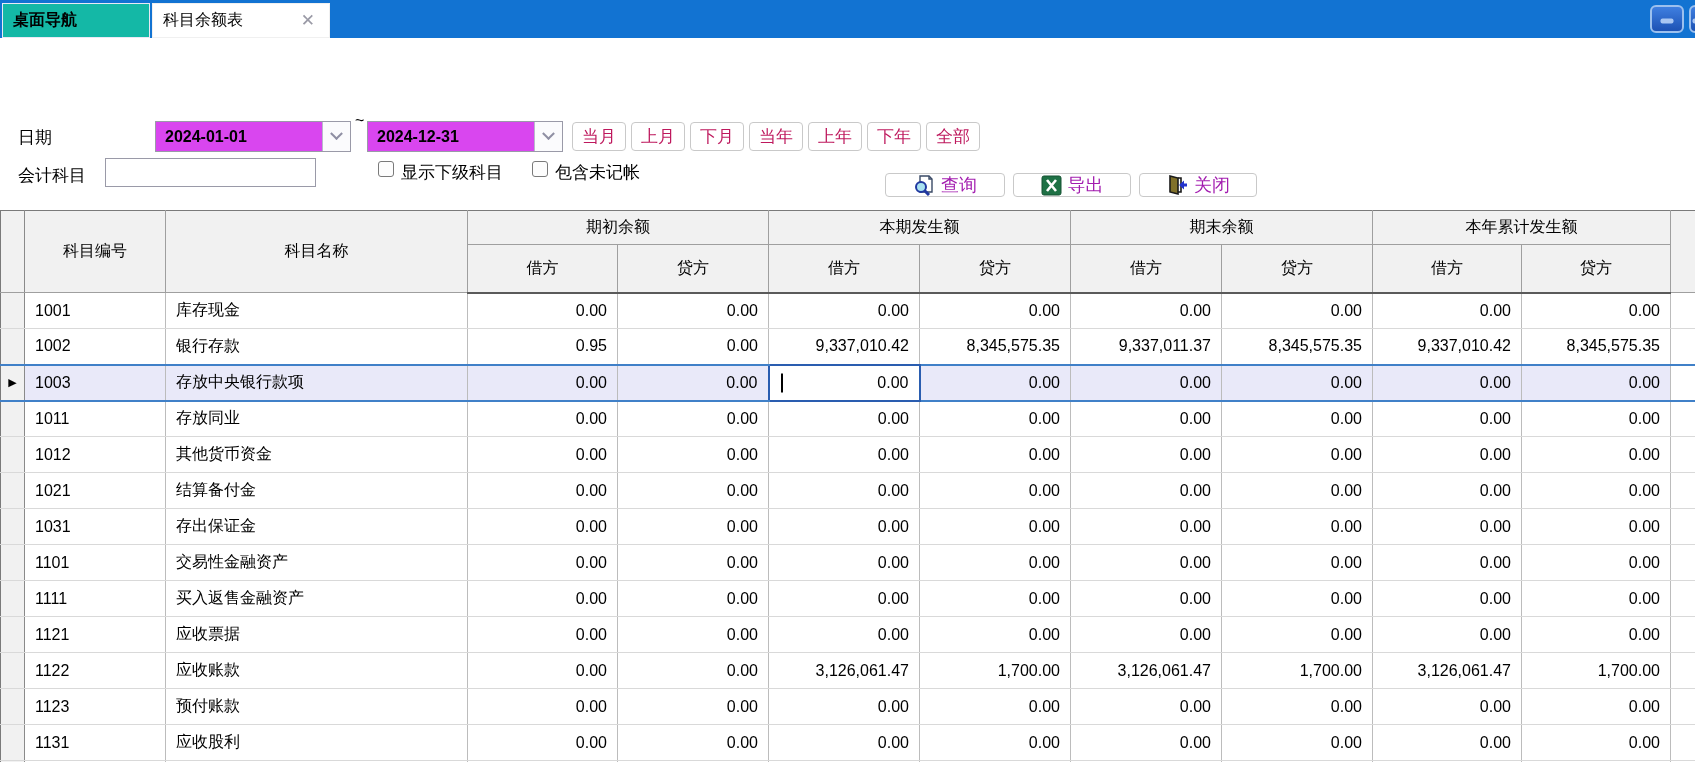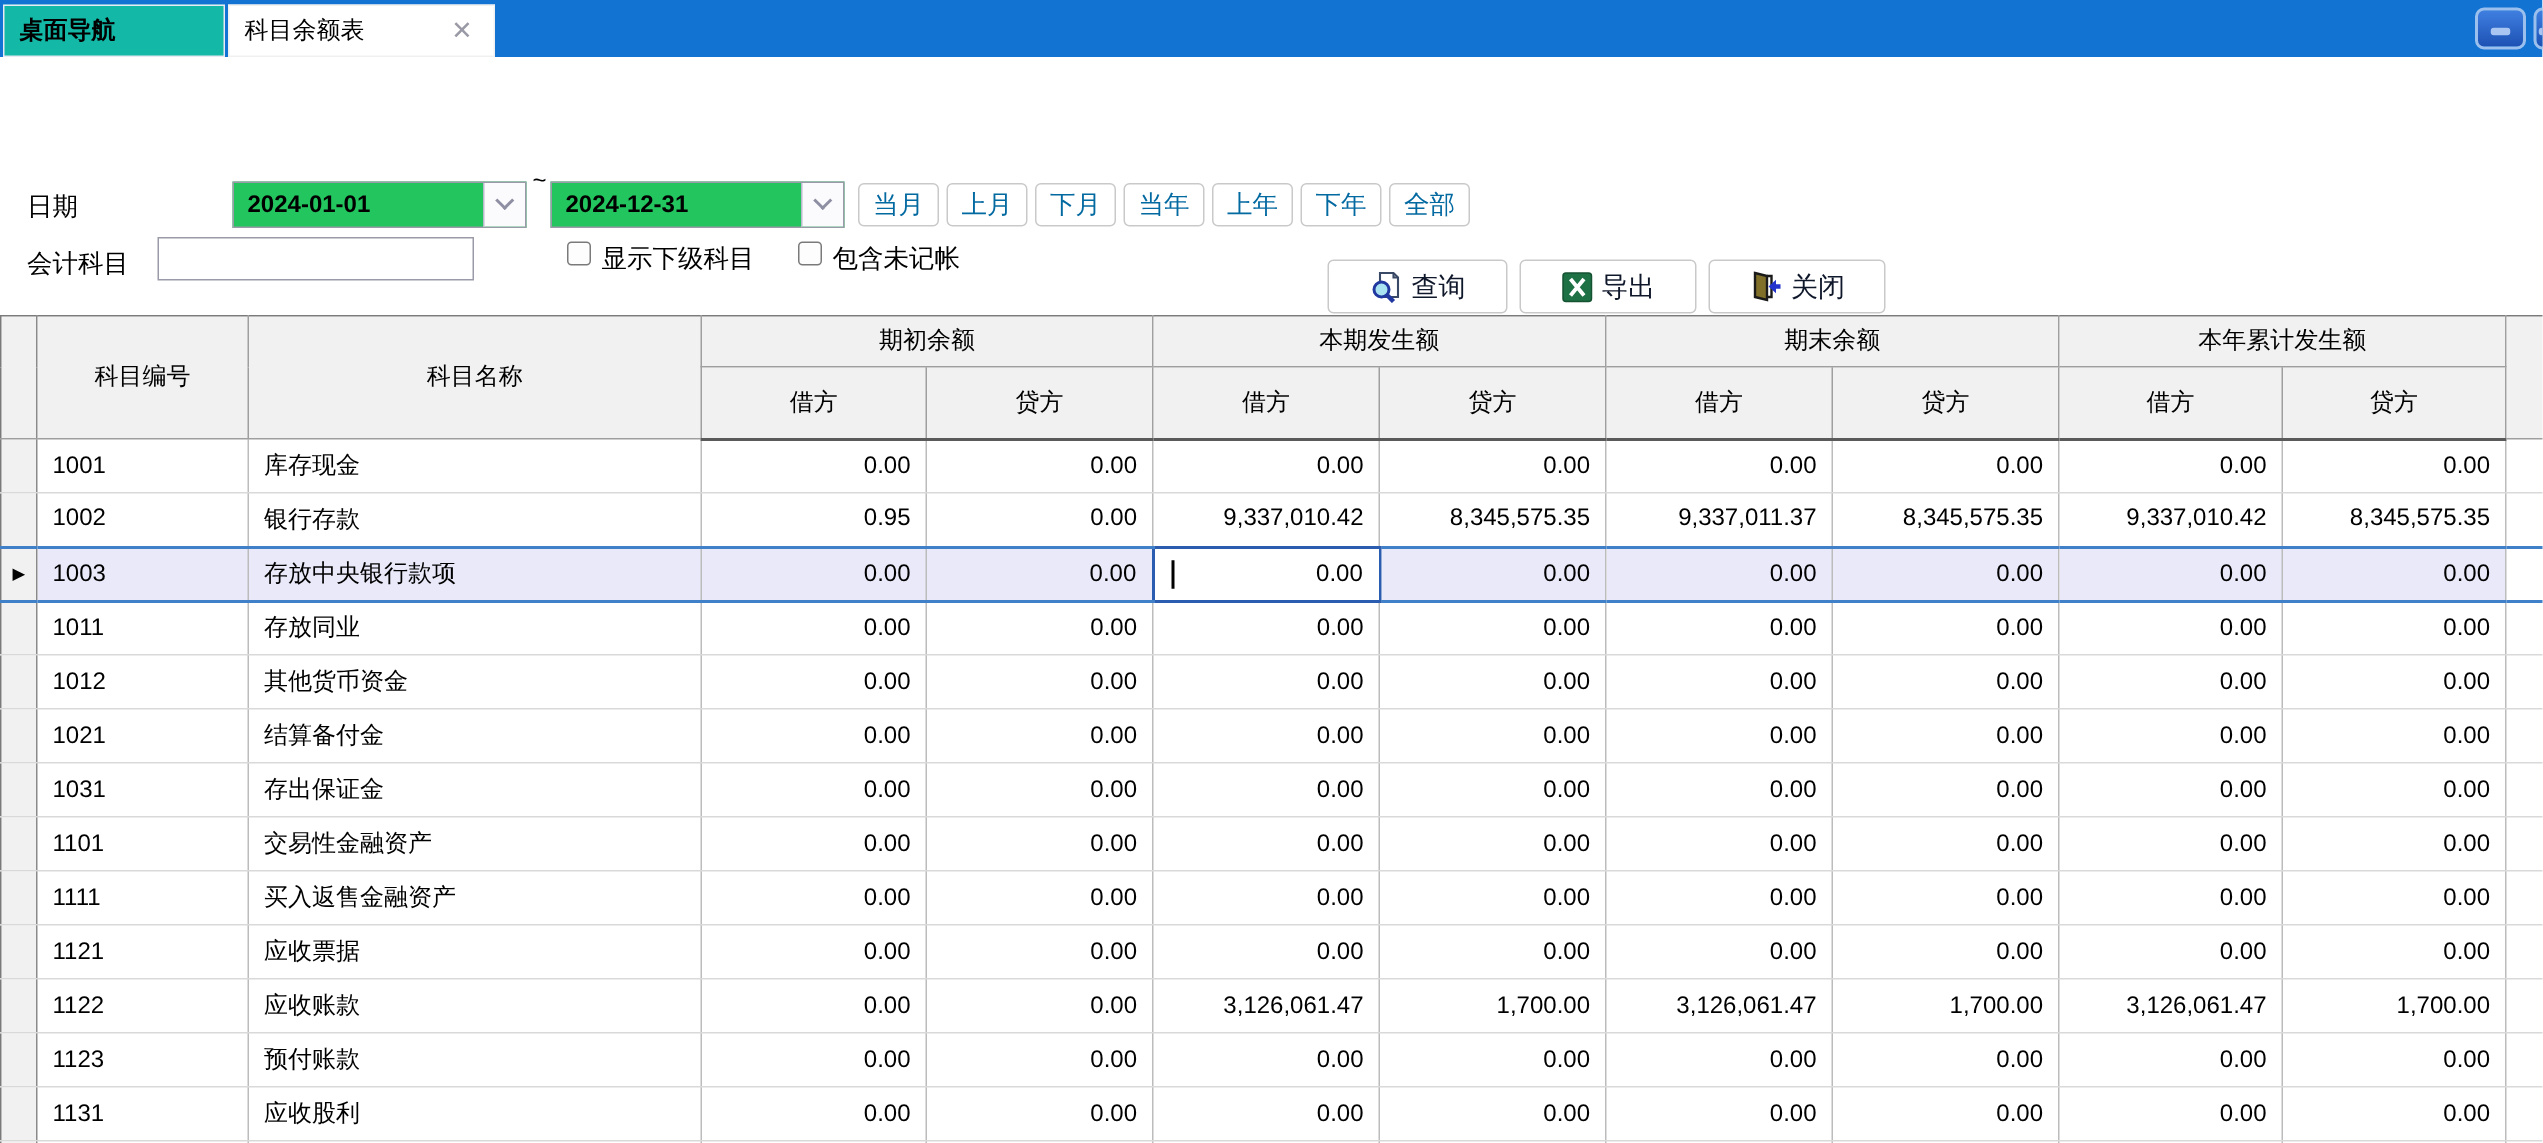--- a/index.html
+++ b/index.html
@@ -17,38 +17,38 @@
   .winbtn { position:absolute; top:5px; width:34px; height:28px; border-radius:6px;
             border:2px solid #9cc0ee; background:linear-gradient(#3f7fe0,#1d52b4); }
   .winbtn .bar { position:absolute; left:50%; top:60%; transform:translate(-50%,-50%);
                  width:13px; height:5px; border-radius:2px; background:#a9c6f2; }
   .winbtn-min { left:1650px; }
   .winbtn-sliver { left:1689px; width:20px; }
 
   
   .filters { position:absolute; left:0; top:38px; width:1695px; height:172px; background:#fff; }
   .flabel { position:absolute; font-size:17px; color:#000; }
-  .combo { position:absolute; height:31px; width:196px; background:#22c55e;
+  .combo { position:absolute; height:31px; width:196px; background:#d946ef;
            border:1px solid #9a9aa8; display:flex; align-items:center; }
   .combo .val { flex:1; padding-left:9px; font-size:16px; font-weight:600; color:#000; }
   .combo .dd { width:28px; height:100%; border-left:1px solid #b9b9cc; background:#fbfbfd;
                display:flex; align-items:center; justify-content:center; }
   .chev { width:9px; height:9px; border-right:2px solid #8f8fa3; border-bottom:2px solid #8f8fa3;
           transform:rotate(45deg) translate(-2px,-2px); }
   .tilde { position:absolute; left:355px; top:74px; font-size:16px; color:#000; }
   .qbtns { position:absolute; left:572px; top:84px; display:flex; gap:5px; }
   .qbtn { height:29px; padding:0 9px; background:#fff; border:1px solid #c9c9c9; border-radius:4px;
-          font-size:17px; color:#0369a1; display:flex; align-items:center; cursor:default; }
+          font-size:17px; color:#be185d; display:flex; align-items:center; cursor:default; }
   .textinput { position:absolute; left:105px; top:120px; width:211px; height:29px;
                background:#fff; border:1px solid #9a9aa8; font-size:16px; padding:0 8px; }
   .cb { position:absolute; display:flex; align-items:flex-start; gap:7px; font-size:17px; color:#000; }
   .cb .box { width:16px; height:16px; border:1px solid #7a7a7a; border-radius:3px; background:#fdfdfd; }
   .abtns { position:absolute; left:885px; top:135px; display:flex; gap:8px; }
-  .abtn { height:36px; width:120px; background:#fff; border:1px solid #c9c9c9; border-radius:4px;
-          font-size:18px; color:#0f172a; display:flex; align-items:center; justify-content:center; gap:6px; }
+  .abtn { height:24px; width:120px; background:#fff; border:1px solid #c9c9c9; border-radius:4px;
+          font-size:18px; color:#a21caf; display:flex; align-items:center; justify-content:center; gap:6px; }
 
   
   .grid { position:absolute; left:0; top:210px; width:1695px; border-collapse:collapse;
           table-layout:fixed; font-size:16px; color:#000; }
   .grid th, .grid td { overflow:hidden; white-space:nowrap; }
   .grid th { background:#f1f1f1; font-weight:normal; border-right:1px solid #9f9f9f;
              border-top:1px solid #7a7a7a; }
   .grid thead tr.grouprow th { height:34px; border-bottom:1px solid #9f9f9f; }
   .grid thead tr.subrow th { height:48px; border-bottom:2px solid #5a5a5a; }
   .grid th.selcol { border-left:1px solid #7a7a7a; border-right:1px solid #8a8a8a; }

